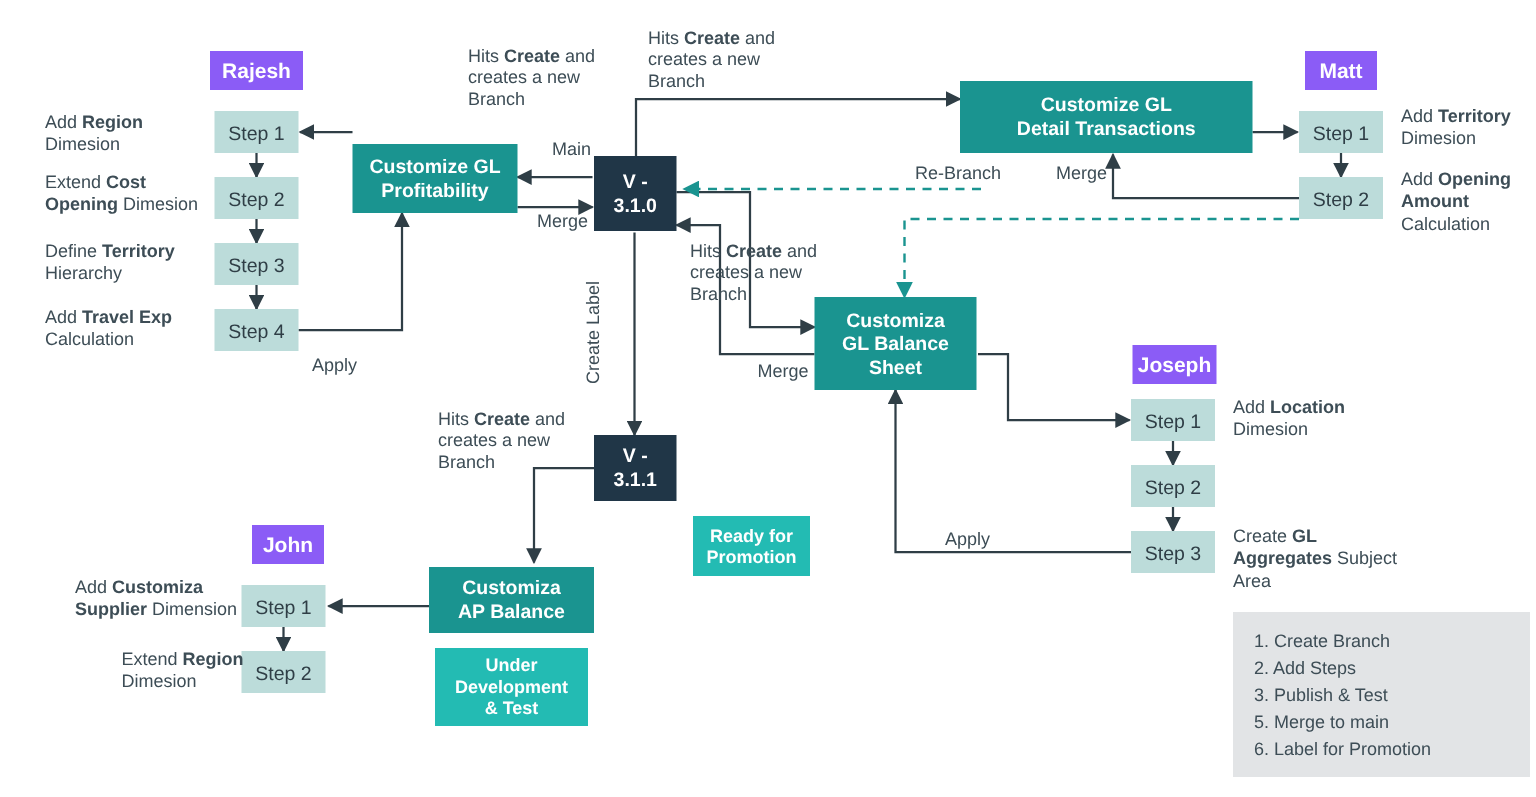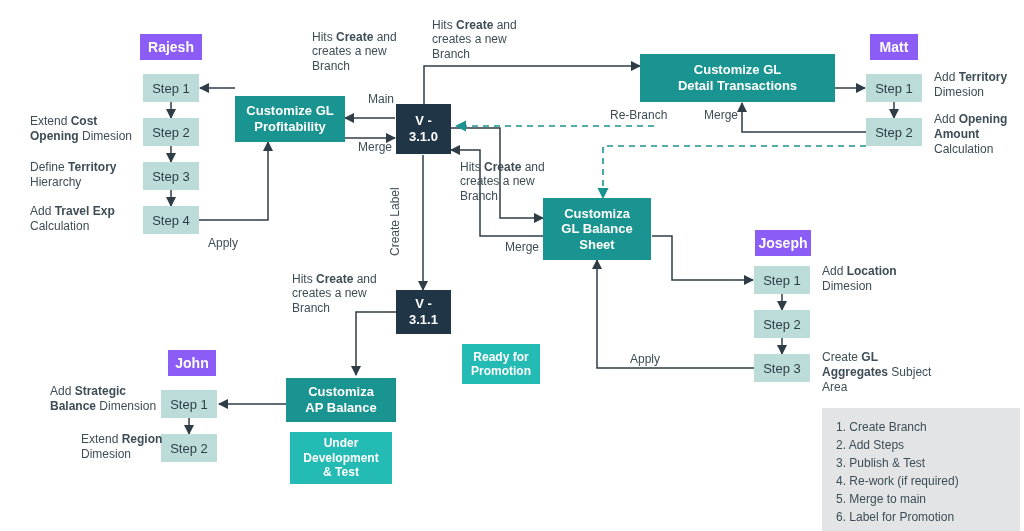--- a/index.html
+++ b/index.html
@@ -77,20 +77,21 @@
     <path d="M654 126 L456 126" marker-end="url(#ahT)"></path>
     <path d="M866 146 L603 146 L603 198" marker-end="url(#ahT)"></path>
   </g>
 </svg>
 
 <div class="box user" style="left:140px;top:34px;width:62px;height:26px;">Rajesh</div>
 <div class="box step" style="left:143px;top:74px;width:56px;height:28px;">Step 1</div>
 <div class="box step" style="left:143px;top:118px;width:56px;height:28px;">Step 2</div>
 <div class="box step" style="left:143px;top:162px;width:56px;height:28px;">Step 3</div>
 <div class="box step" style="left:143px;top:206px;width:56px;height:28px;">Step 4</div>
+<div class="note" style="left:30px;top:74px;">Add <b>Region</b> Dimesion</div>
 <div class="note" style="left:30px;top:114px;">Extend <b>Cost Opening</b> Dimesion</div>
 <div class="note" style="left:30px;top:160px;">Define <b>Territory</b> Hierarchy</div>
 <div class="note" style="left:30px;top:204px;">Add <b>Travel Exp</b> Calculation</div>
 
 <div class="box branch" style="left:235px;top:96px;width:110px;height:46px;white-space:pre-line;">Customize GL
 Profitability</div>
 
 <div class="box version" style="left:396px;top:104px;width:55px;height:50px;white-space:pre-line;">V -
 3.1.0</div>
 
@@ -121,38 +122,37 @@
 
 <div class="box branch" style="left:286px;top:378px;width:110px;height:44px;white-space:pre-line;">Customiza
 AP Balance</div>
 <div class="box tag" style="left:290px;top:432px;width:102px;height:52px;white-space:pre-line;">Under
 Development
 &amp; Test</div>
 
 <div class="box user" style="left:168px;top:350px;width:48px;height:26px;">John</div>
 <div class="box step" style="left:161px;top:390px;width:56px;height:28px;">Step 1</div>
 <div class="box step" style="left:161px;top:434px;width:56px;height:28px;">Step 2</div>
-<div class="note" style="left:50px;top:384px;">Add <b>Strategic Balance</b> Dimension</div>
+<div class="note" style="left:50px;top:384px;">Add <b>Customiza Supplier</b> Dimension</div>
 <div class="note" style="left:50px;top:432px;margin-left:31px;">Extend <b>Region</b> Dimesion</div>
 
 <div class="edge-lbl" style="left:312px;top:30px;width:98px;">Hits <b>Create</b> and creates a new Branch</div>
 <div class="edge-lbl" style="left:432px;top:18px;width:98px;">Hits <b>Create</b> and creates a new Branch</div>
 <div class="edge-lbl" style="left:460px;top:160px;width:98px;">Hits <b>Create</b> and creates a new Branch</div>
 <div class="edge-lbl" style="left:292px;top:272px;width:98px;">Hits <b>Create</b> and creates a new Branch</div>
 <div class="edge-lbl" style="left:368px;top:92px;">Main</div>
 <div class="edge-lbl" style="left:358px;top:140px;">Merge</div>
 <div class="edge-lbl" style="left:505px;top:240px;">Merge</div>
 <div class="edge-lbl" style="left:704px;top:108px;">Merge</div>
 <div class="edge-lbl" style="left:208px;top:236px;">Apply</div>
 <div class="edge-lbl" style="left:630px;top:352px;">Apply</div>
 <div class="edge-lbl" style="left:388px;top:256px;transform:rotate(-90deg);transform-origin:left top;">Create Label</div>
 <div class="edge-lbl" style="left:610px;top:108px;">Re-Branch</div>
 
 <div class="legend" style="left:822px;top:408px;width:170px;">
   <div>1. Create Branch</div>
   <div>2. Add Steps</div>
   <div>3. Publish &amp; Test</div>
-  <div>4. Re-work (if required)</div>
   <div>5. Merge to main</div>
   <div>6. Label for Promotion</div>
 </div>
 
 </div>
 
 </body></html>

